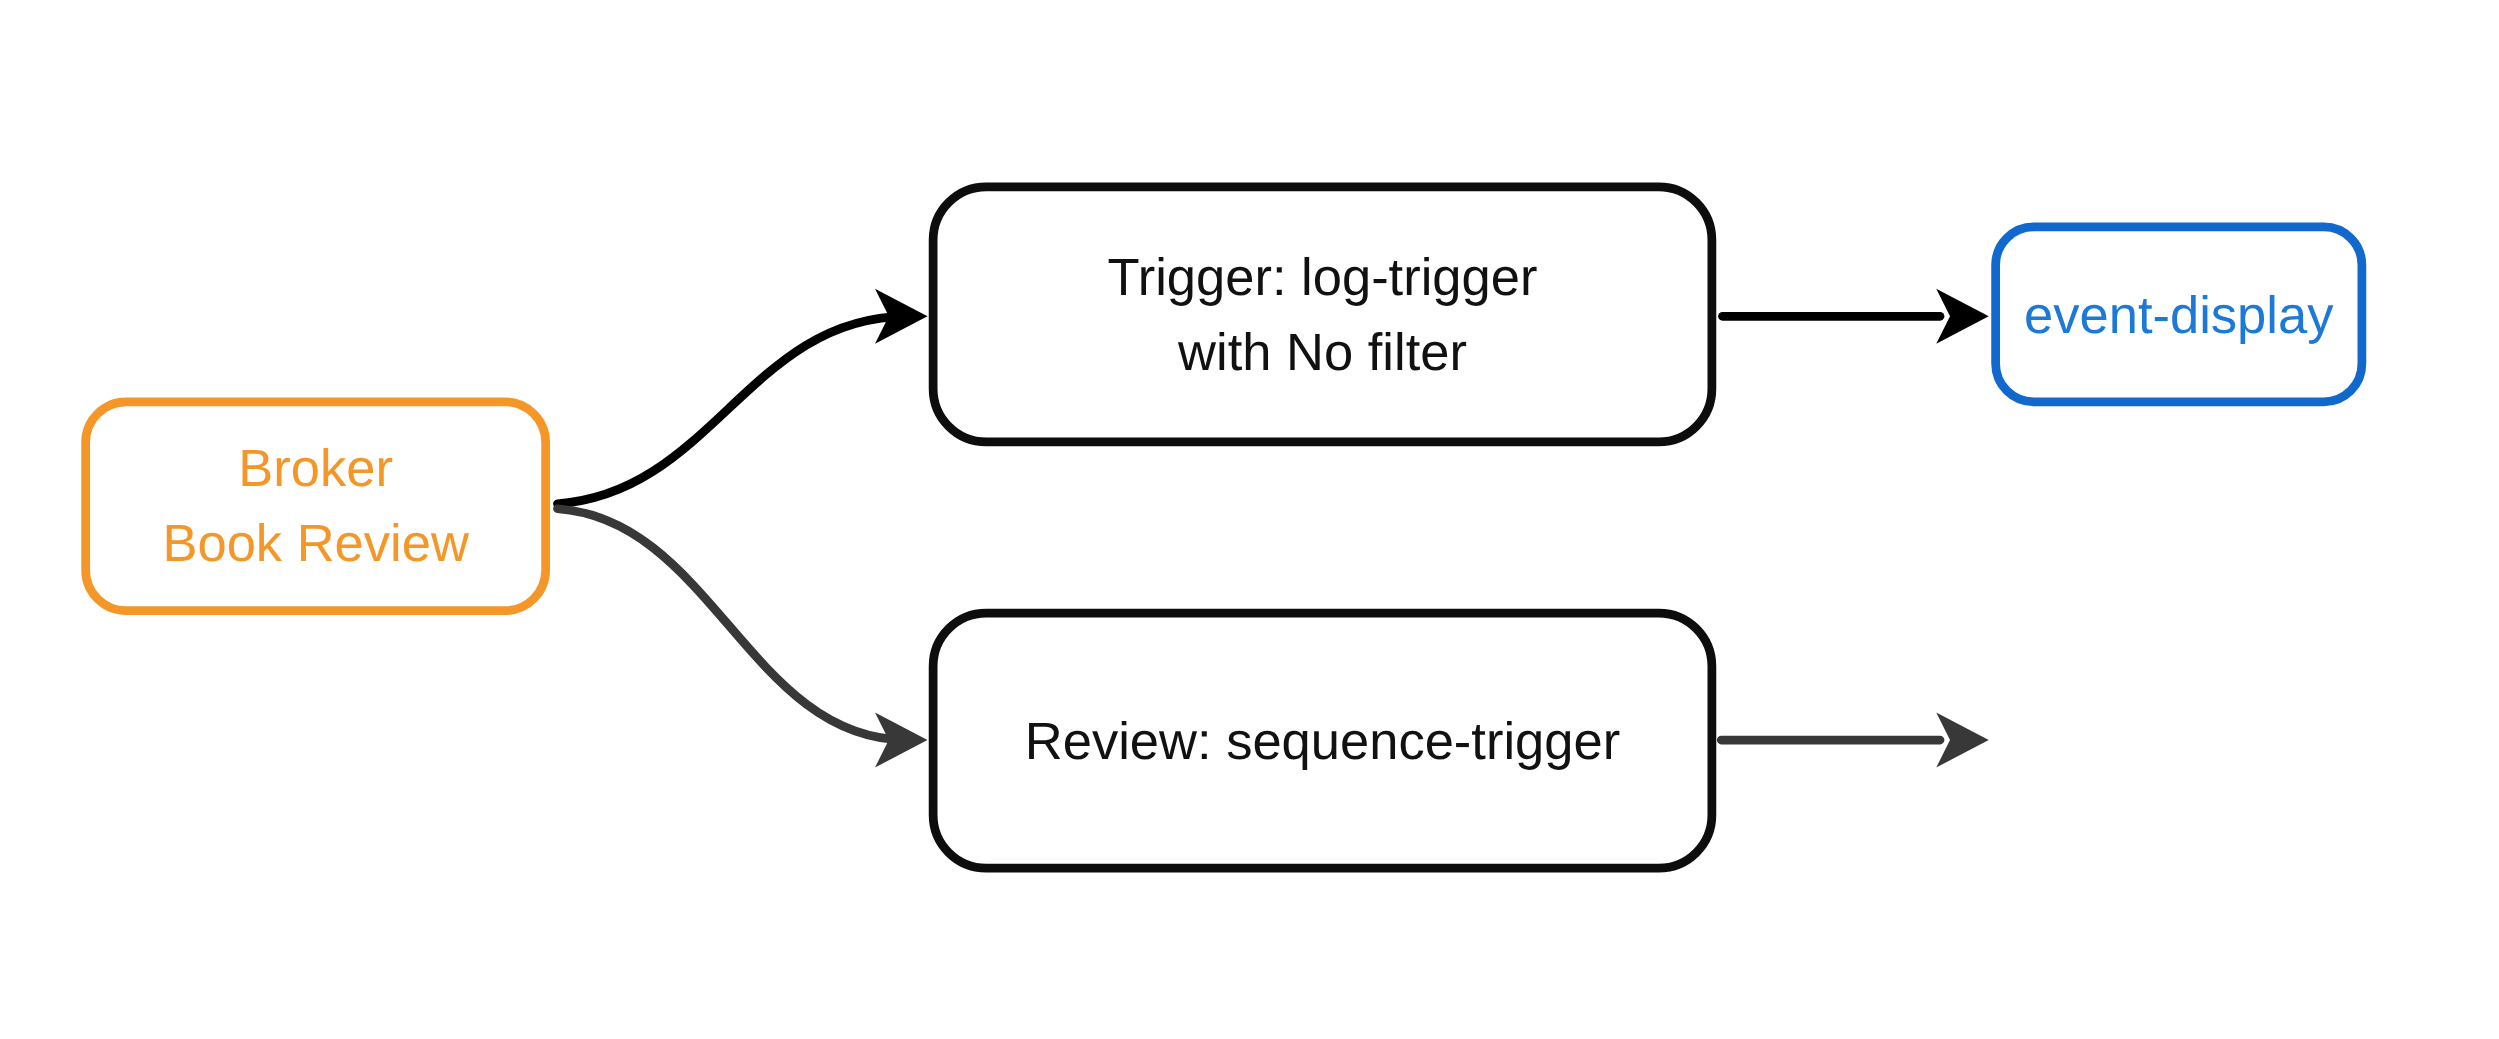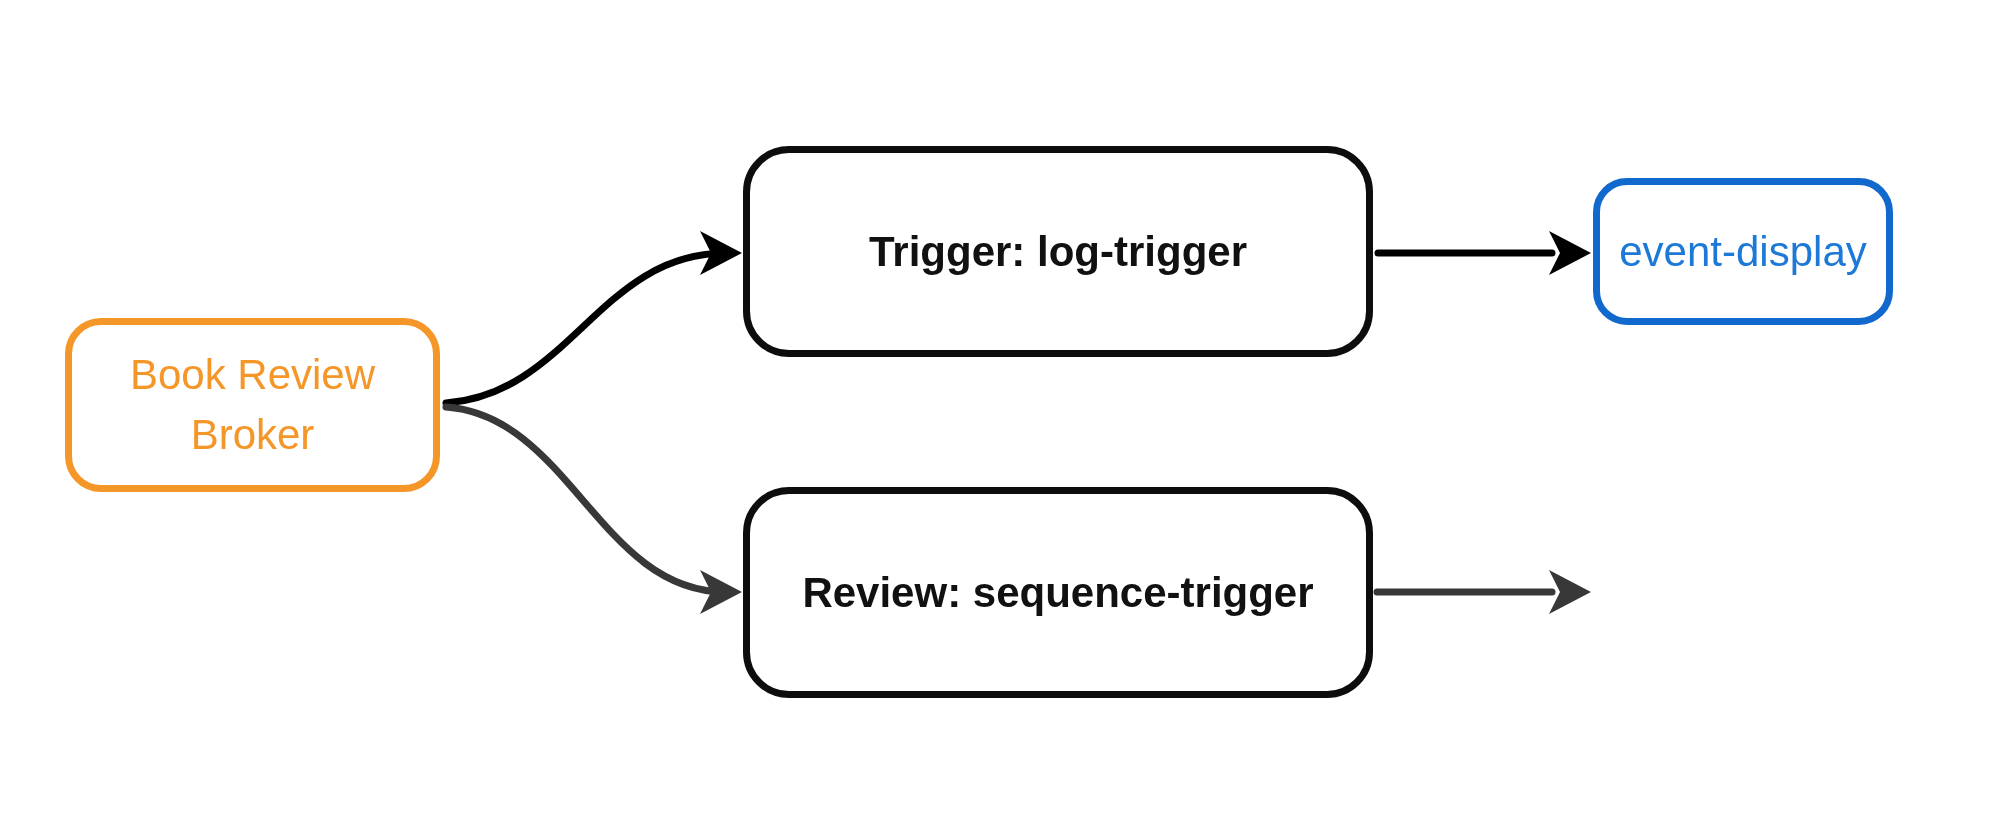--- a/index.html
+++ b/index.html
@@ -49,21 +49,21 @@
   }
   .node-trigger {
     left: 743px;
     width: 630px; height: 211px;
     border: 7px solid var(--trigger-border, #0d0d0d);
     border-radius: 46px;
     color: var(--trigger-text, #111111);
   }
   .node-trigger-log { top: 146px; }
   .node-trigger-sequence { top: 487px; }
-  .node-trigger .title { font-weight: bold; }
+  .node-trigger .title { font-weight: normal; }
   .node-sink {
     left: 1593px;
     width: 300px; height: 147px;
     border: 7px solid var(--sink-border, #1168cd);
     border-radius: 34px;
     color: var(--sink-text, #1d79d7);
   }
   .node-event-display { top: 178px; }
   .node-sequence { top: 518px; }
 </style>
@@ -81,26 +81,27 @@
     <path class="head-bottom" d="M 742 592 L 700 570 L 711 592 L 700 614 Z"></path>
 
     <path class="edge-top-stroke" d="M 1378 253 L 1552 253"></path>
     <path class="head-top" d="M 1591 253 L 1549 231 L 1560 253 L 1549 275 Z"></path>
 
     <path class="edge-bottom-stroke" d="M 1377 592 L 1552 592"></path>
     <path class="head-bottom" d="M 1591 592 L 1549 570 L 1560 592 L 1549 614 Z"></path>
   </svg>
 
   <div class="node node-broker">
+    <span>Broker</span>
     <span>Book Review</span>
-    <span>Broker</span>
   </div>
 
   <div class="node node-trigger node-trigger-log">
     <span class="title">Trigger: log-trigger</span>
+    <span class="subtitle">with No filter</span>
   </div>
 
   <div class="node node-trigger node-trigger-sequence">
     <span class="title">Review: sequence-trigger</span>
   </div>
 
   <div class="node node-sink node-event-display">
     <span>event-display</span>
   </div>
 

